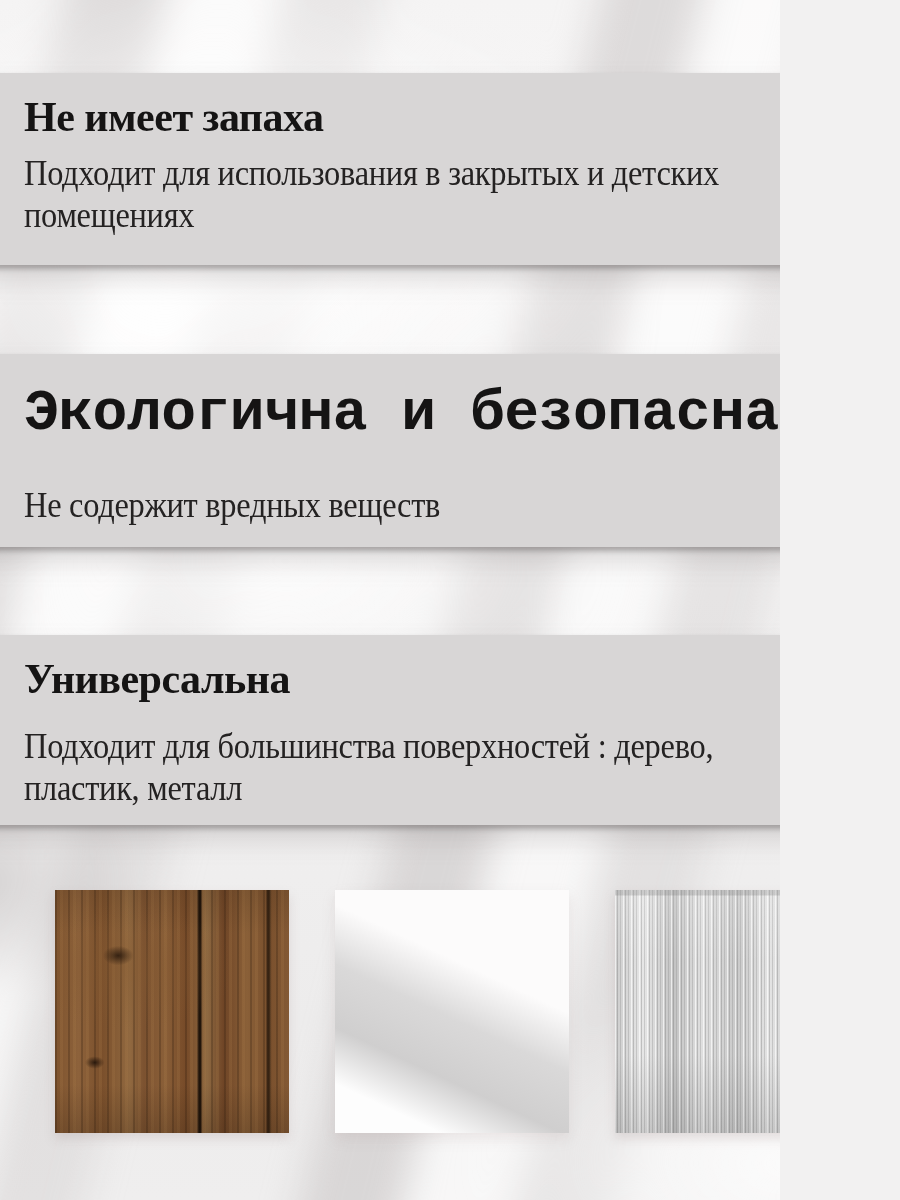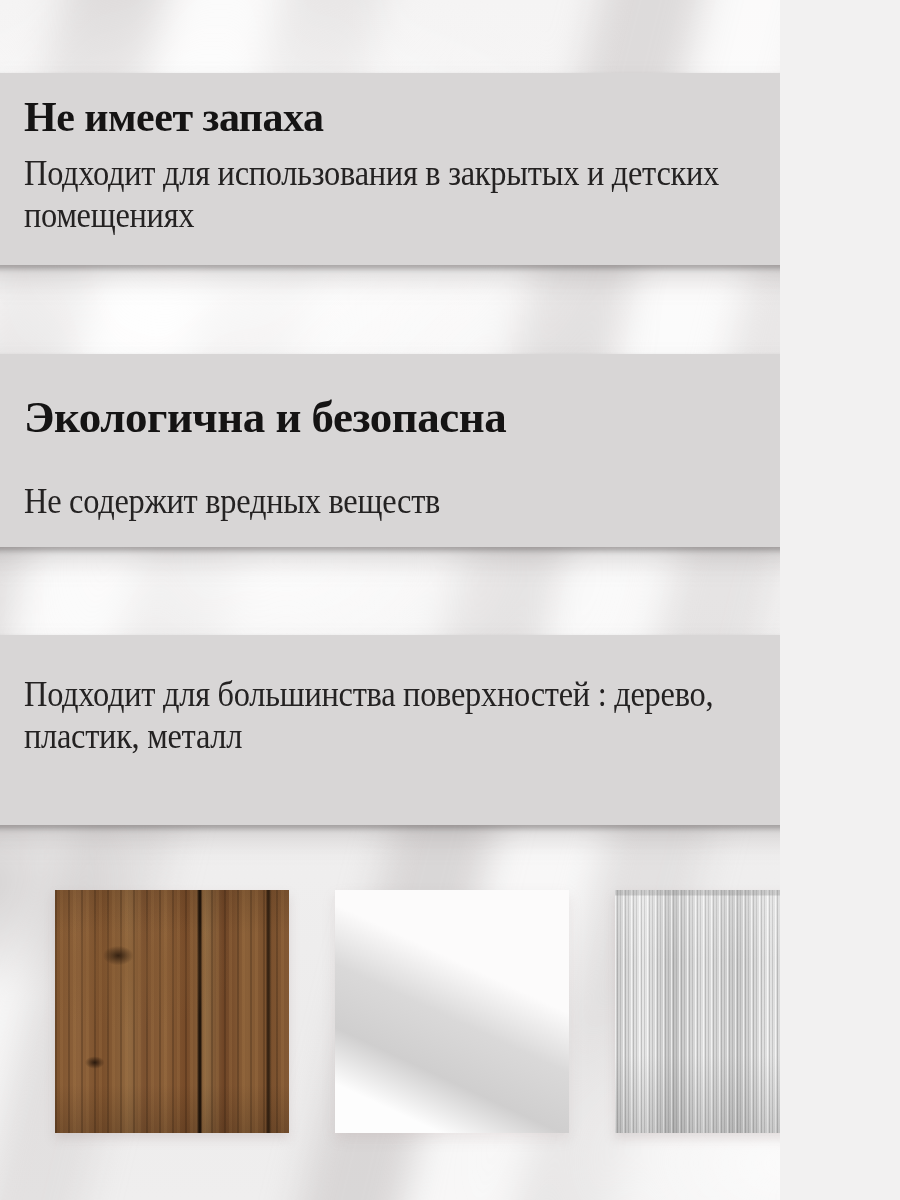--- a/index.html
+++ b/index.html
@@ -39,21 +39,21 @@
     padding:18px 70px 0 84px;
     color:var(--text-color,#1d1c1c);
   }
   .card-1{top:73px;height:192px;}
   .card-2{top:354px;height:193px;}
   .card-3{top:635px;height:190px;}
   .card h2{
     margin:0;font-size:42px;line-height:1.24;font-weight:bold;
     letter-spacing:-0.5px;color:var(--heading-color,#151414);
   }
-  .card-2 h2{font-size:45px;margin-top:18px;}
+  .card-2 h2{font-size:58px;margin-top:6px;font-family:Liberation Mono, monospace;}
   .card p{
     margin:0;font-size:36px;line-height:1.17;font-weight:normal;
     letter-spacing:-0.3px;color:var(--text-color,#262424);
     transform:scaleX(0.9);transform-origin:0 0;
   }
   .card-1 p{margin-top:9px;}
   .card-2 p{margin-top:34px;}
   .card-3 p{margin-top:20px;}
   
   .swatches{position:absolute;top:890px;left:55px;z-index:1;display:flex;gap:46px;}
@@ -99,20 +99,21 @@
     <h2>Не имеет запаха</h2>
     <p>Подходит для использования в закрытых и детских помещениях</p>
   </section>
 
   <section class="card card-2">
     <h2>Экологична и безопасна</h2>
     <p>Не содержит вредных веществ</p>
   </section>
 
   <section class="card card-3">
+    <h2>Универсальна</h2>
     <p>Подходит для большинства поверхностей : дерево, пластик, металл</p>
   </section>
 
   <div class="swatches">
     <div class="swatch wood"></div>
     <div class="swatch white"></div>
     <div class="swatch metal"></div>
   </div>
 
 </div>

